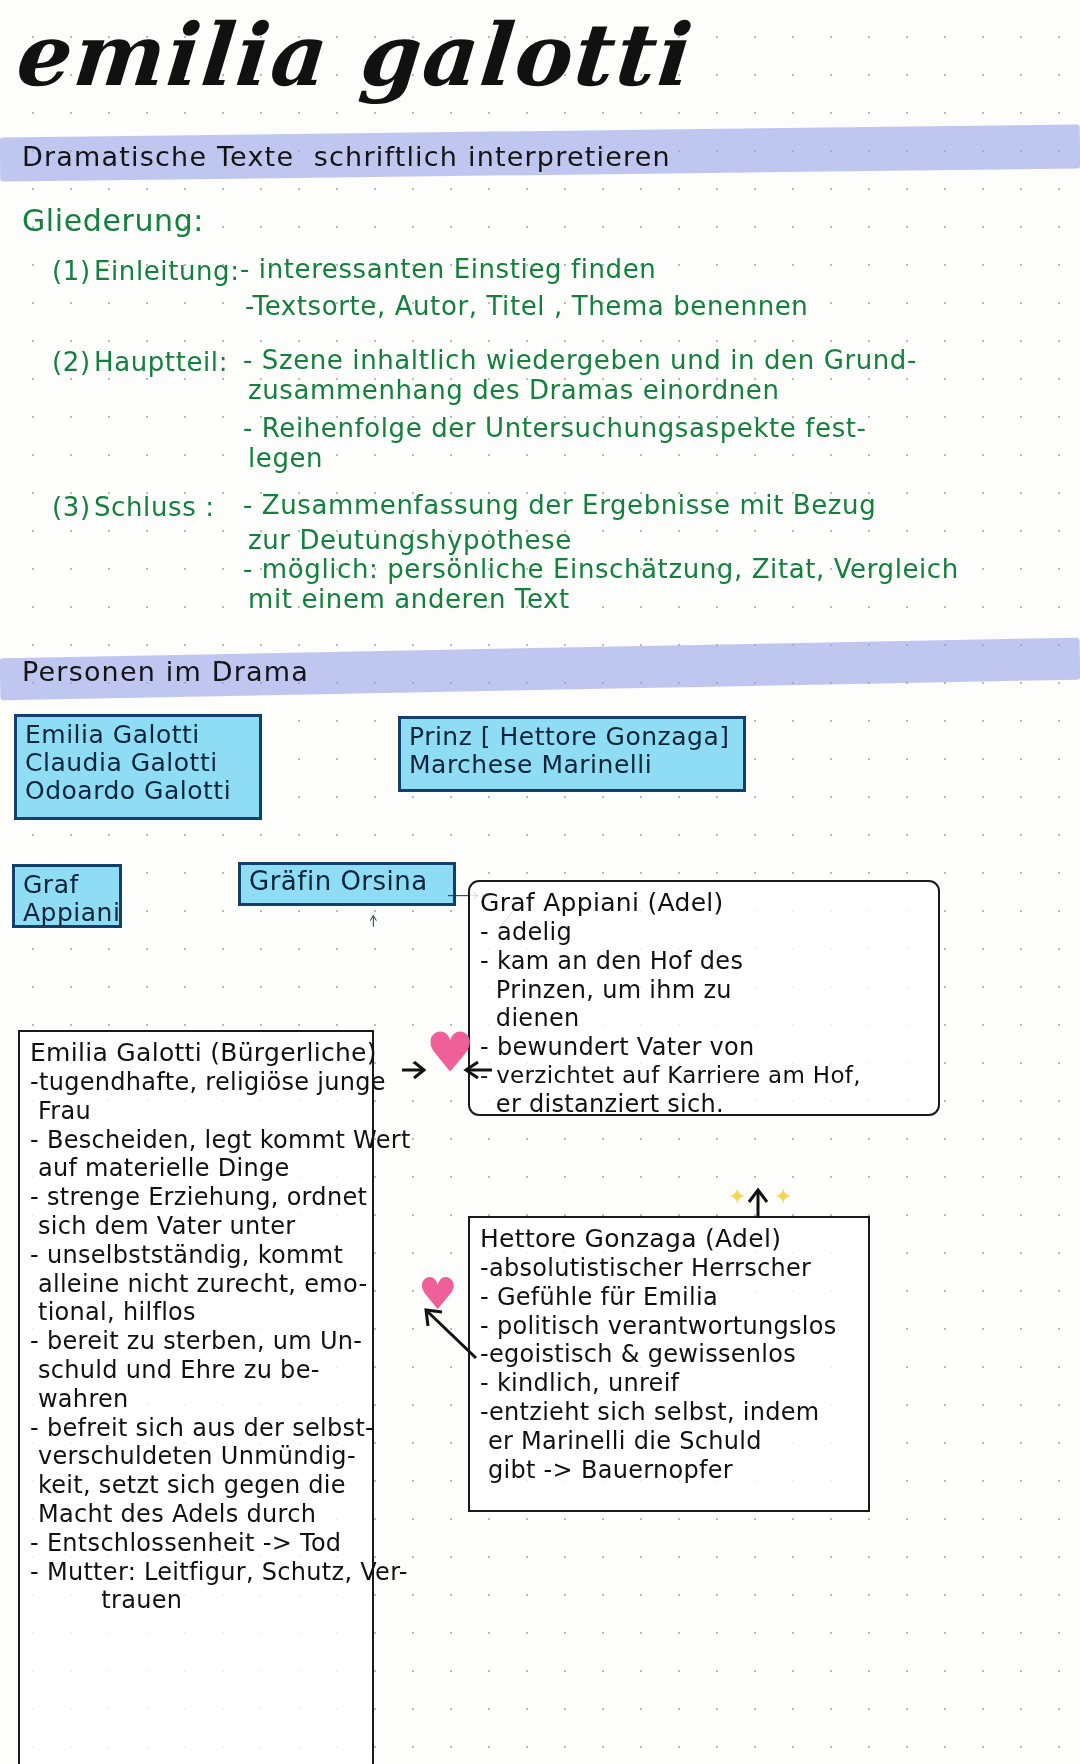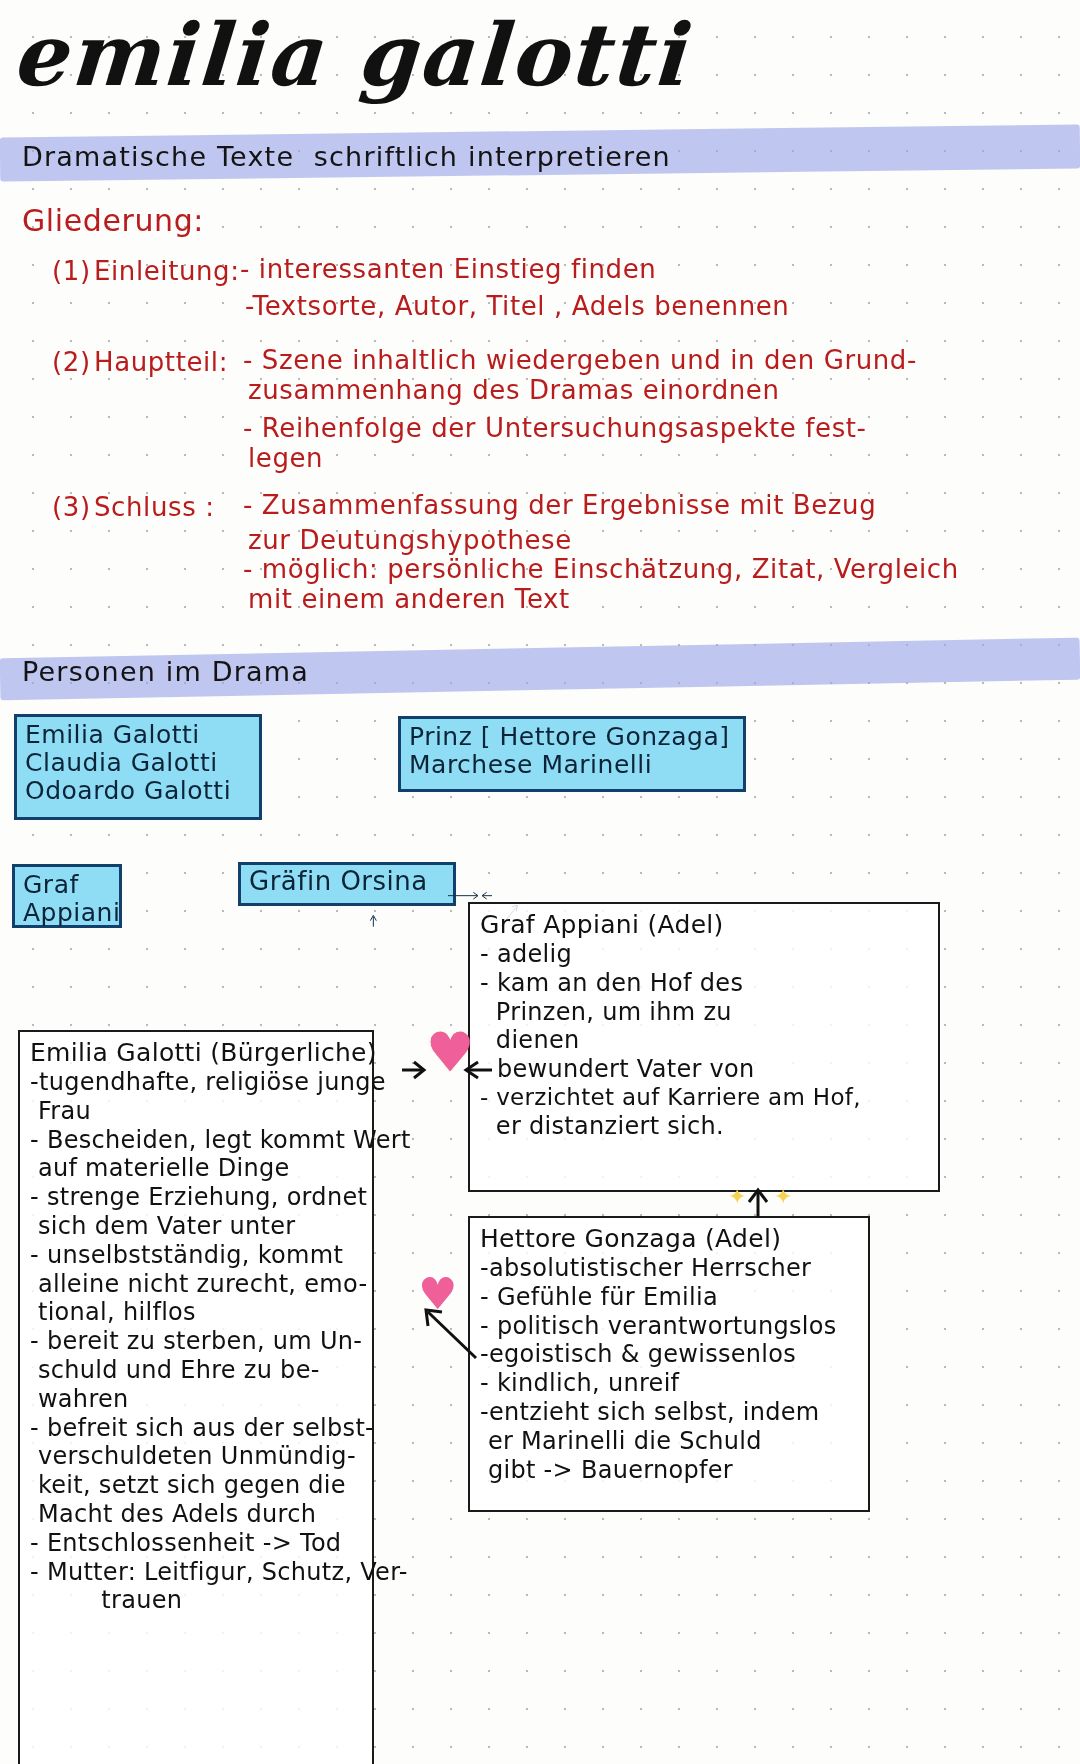--- a/index.html
+++ b/index.html
@@ -46,21 +46,21 @@
     position:absolute;
     font-size:27px;
     color:#141414;
     white-space:pre;
     letter-spacing:1.2px;
   }
 
   .line{
     position:absolute;
     font-size:26px;
-    color:#b91c1c;
+    color:#15803d;
     white-space:pre;
     letter-spacing:.6px;
   }
 
   
   .bluebox{
     position:absolute;
     border:3px solid #13406b;
     background:#8fdcf5;
     box-sizing:border-box;
@@ -93,21 +93,21 @@
 <div id="title" class="hand">emilia galotti</div>
 
 <div class="hl" style="left:0px;top:131px;width:1080px;height:44px;transform:rotate(-0.7deg);"></div>
 <div class="hl-text hand" style="left:22px;top:141px;">Dramatische Texte  schriftlich interpretieren</div>
 
 <div class="line hand" style="left:22px;top:203px;font-size:30px;">Gliederung:</div>
 
 <div class="line hand" style="left:52px;top:256px;">(1)</div>
 <div class="line hand" style="left:94px;top:256px;">Einleitung:</div>
 <div class="line hand" style="left:240px;top:254px;">- interessanten Einstieg finden</div>
-<div class="line hand" style="left:245px;top:291px;">-Textsorte, Autor, Titel , Adels benennen</div>
+<div class="line hand" style="left:245px;top:291px;">-Textsorte, Autor, Titel , Thema benennen</div>
 
 <div class="line hand" style="left:52px;top:347px;">(2)</div>
 <div class="line hand" style="left:94px;top:347px;text-align:right;">Hauptteil:</div>
 <div class="line hand" style="left:243px;top:345px;text-align:center;">- Szene inhaltlich wiedergeben und in den Grund-</div>
 <div class="line hand" style="left:248px;top:375px;">zusammenhang des Dramas einordnen</div>
 <div class="line hand" style="left:243px;top:413px;">- Reihenfolge der Untersuchungsaspekte fest-</div>
 <div class="line hand" style="left:248px;top:443px;">legen</div>
 
 <div class="line hand" style="left:52px;top:492px;">(3)</div>
 <div class="line hand" style="left:94px;top:492px;">Schluss :</div>
@@ -170,21 +170,21 @@
   <div class="ol hand"> wahren</div>
   <div class="ol hand">- befreit sich aus der selbst-</div>
   <div class="ol hand"> verschuldeten Unmündig-</div>
   <div class="ol hand"> keit, setzt sich gegen die</div>
   <div class="ol hand"> Macht des Adels durch</div>
   <div class="ol hand">- Entschlossenheit -&gt; Tod</div>
   <div class="ol hand">- Mutter: Leitfigur, Schutz, Ver-</div>
   <div class="ol hand">         trauen</div>
 </div>
 
-<div class="obox" style="left:468px;top:902px;width:472px;height:290px;">
+<div class="obox" style="left:468px;top:880px;width:472px;height:236px;border-radius:11px;">
   <div class="ol hand" style="font-size:25px;">Graf Appiani (Adel)</div>
   <div class="ol hand">- adelig</div>
   <div class="ol hand">- kam an den Hof des</div>
   <div class="ol hand">  Prinzen, um ihm zu</div>
   <div class="ol hand">  dienen</div>
   <div class="ol hand">- bewundert Vater von</div>
   <div class="ol hand" style="font-size:23px;">- verzichtet auf Karriere am Hof,</div>
   <div class="ol hand">  er distanziert sich.</div>
 </div>
 

